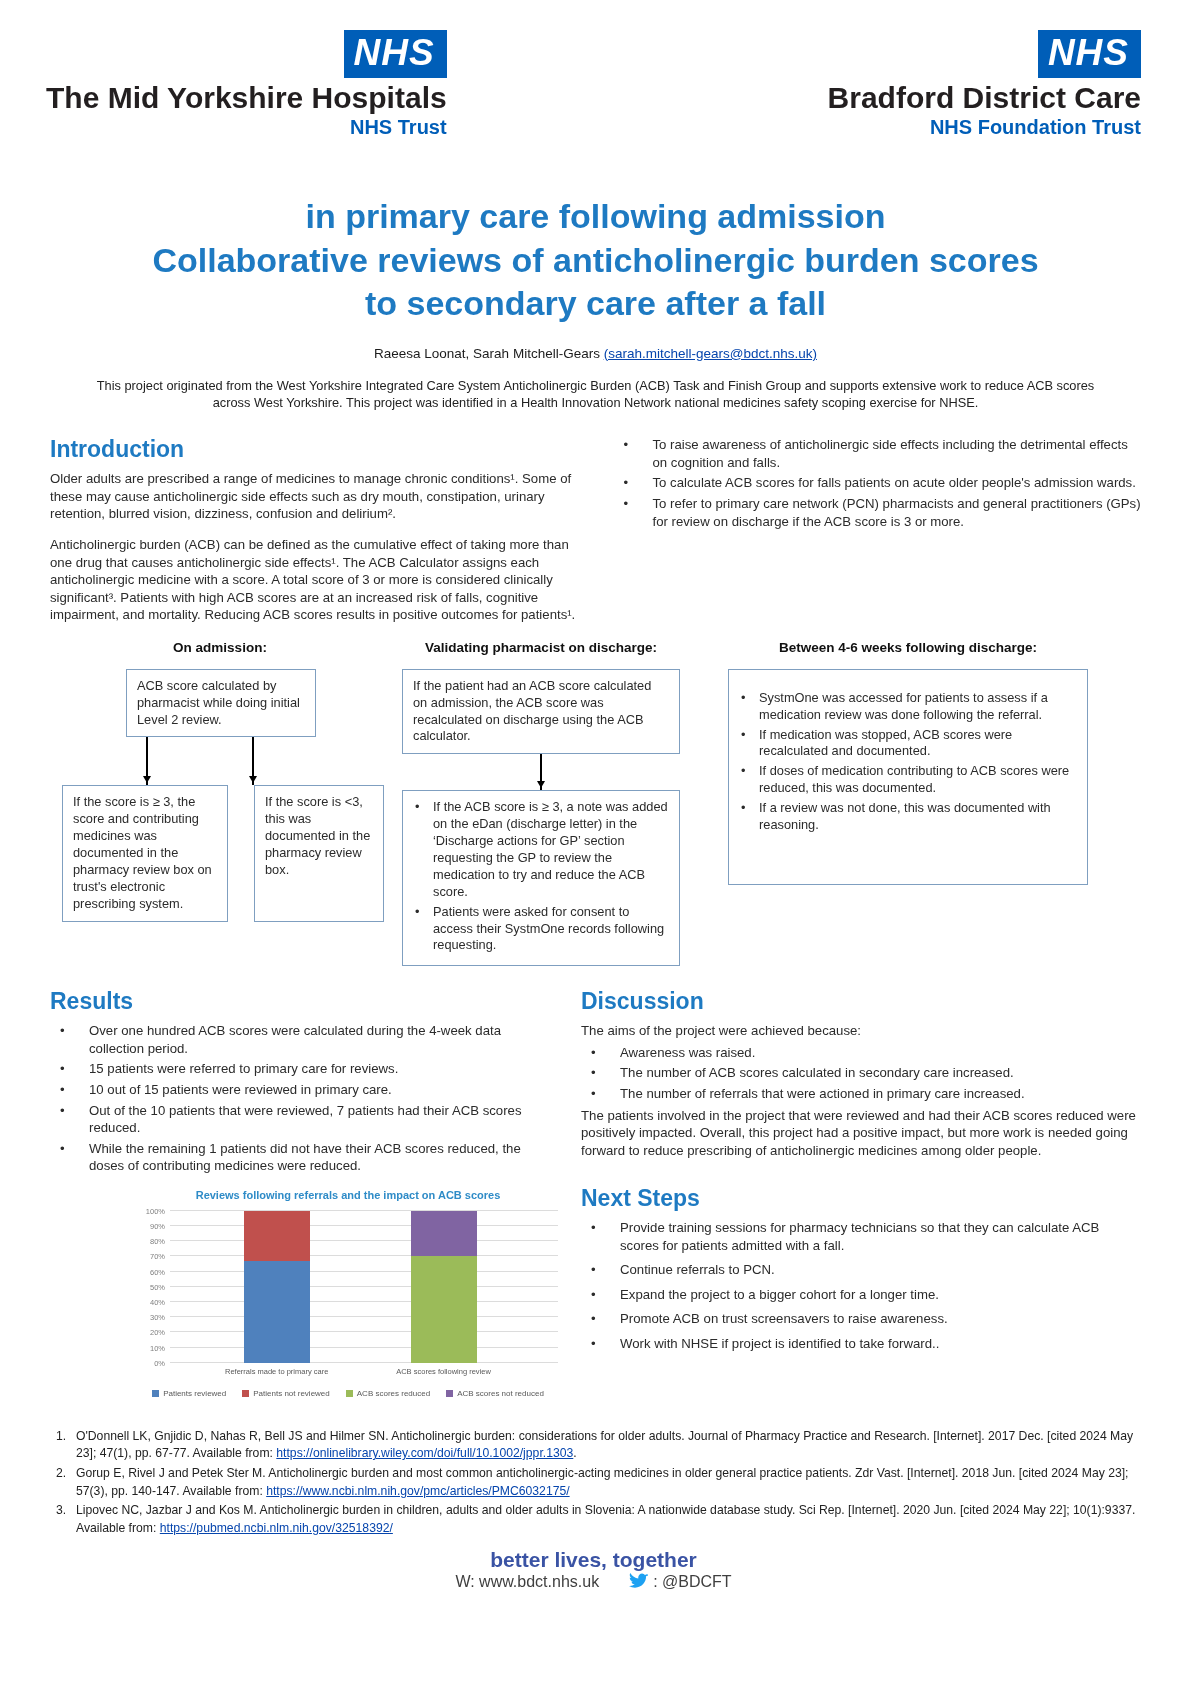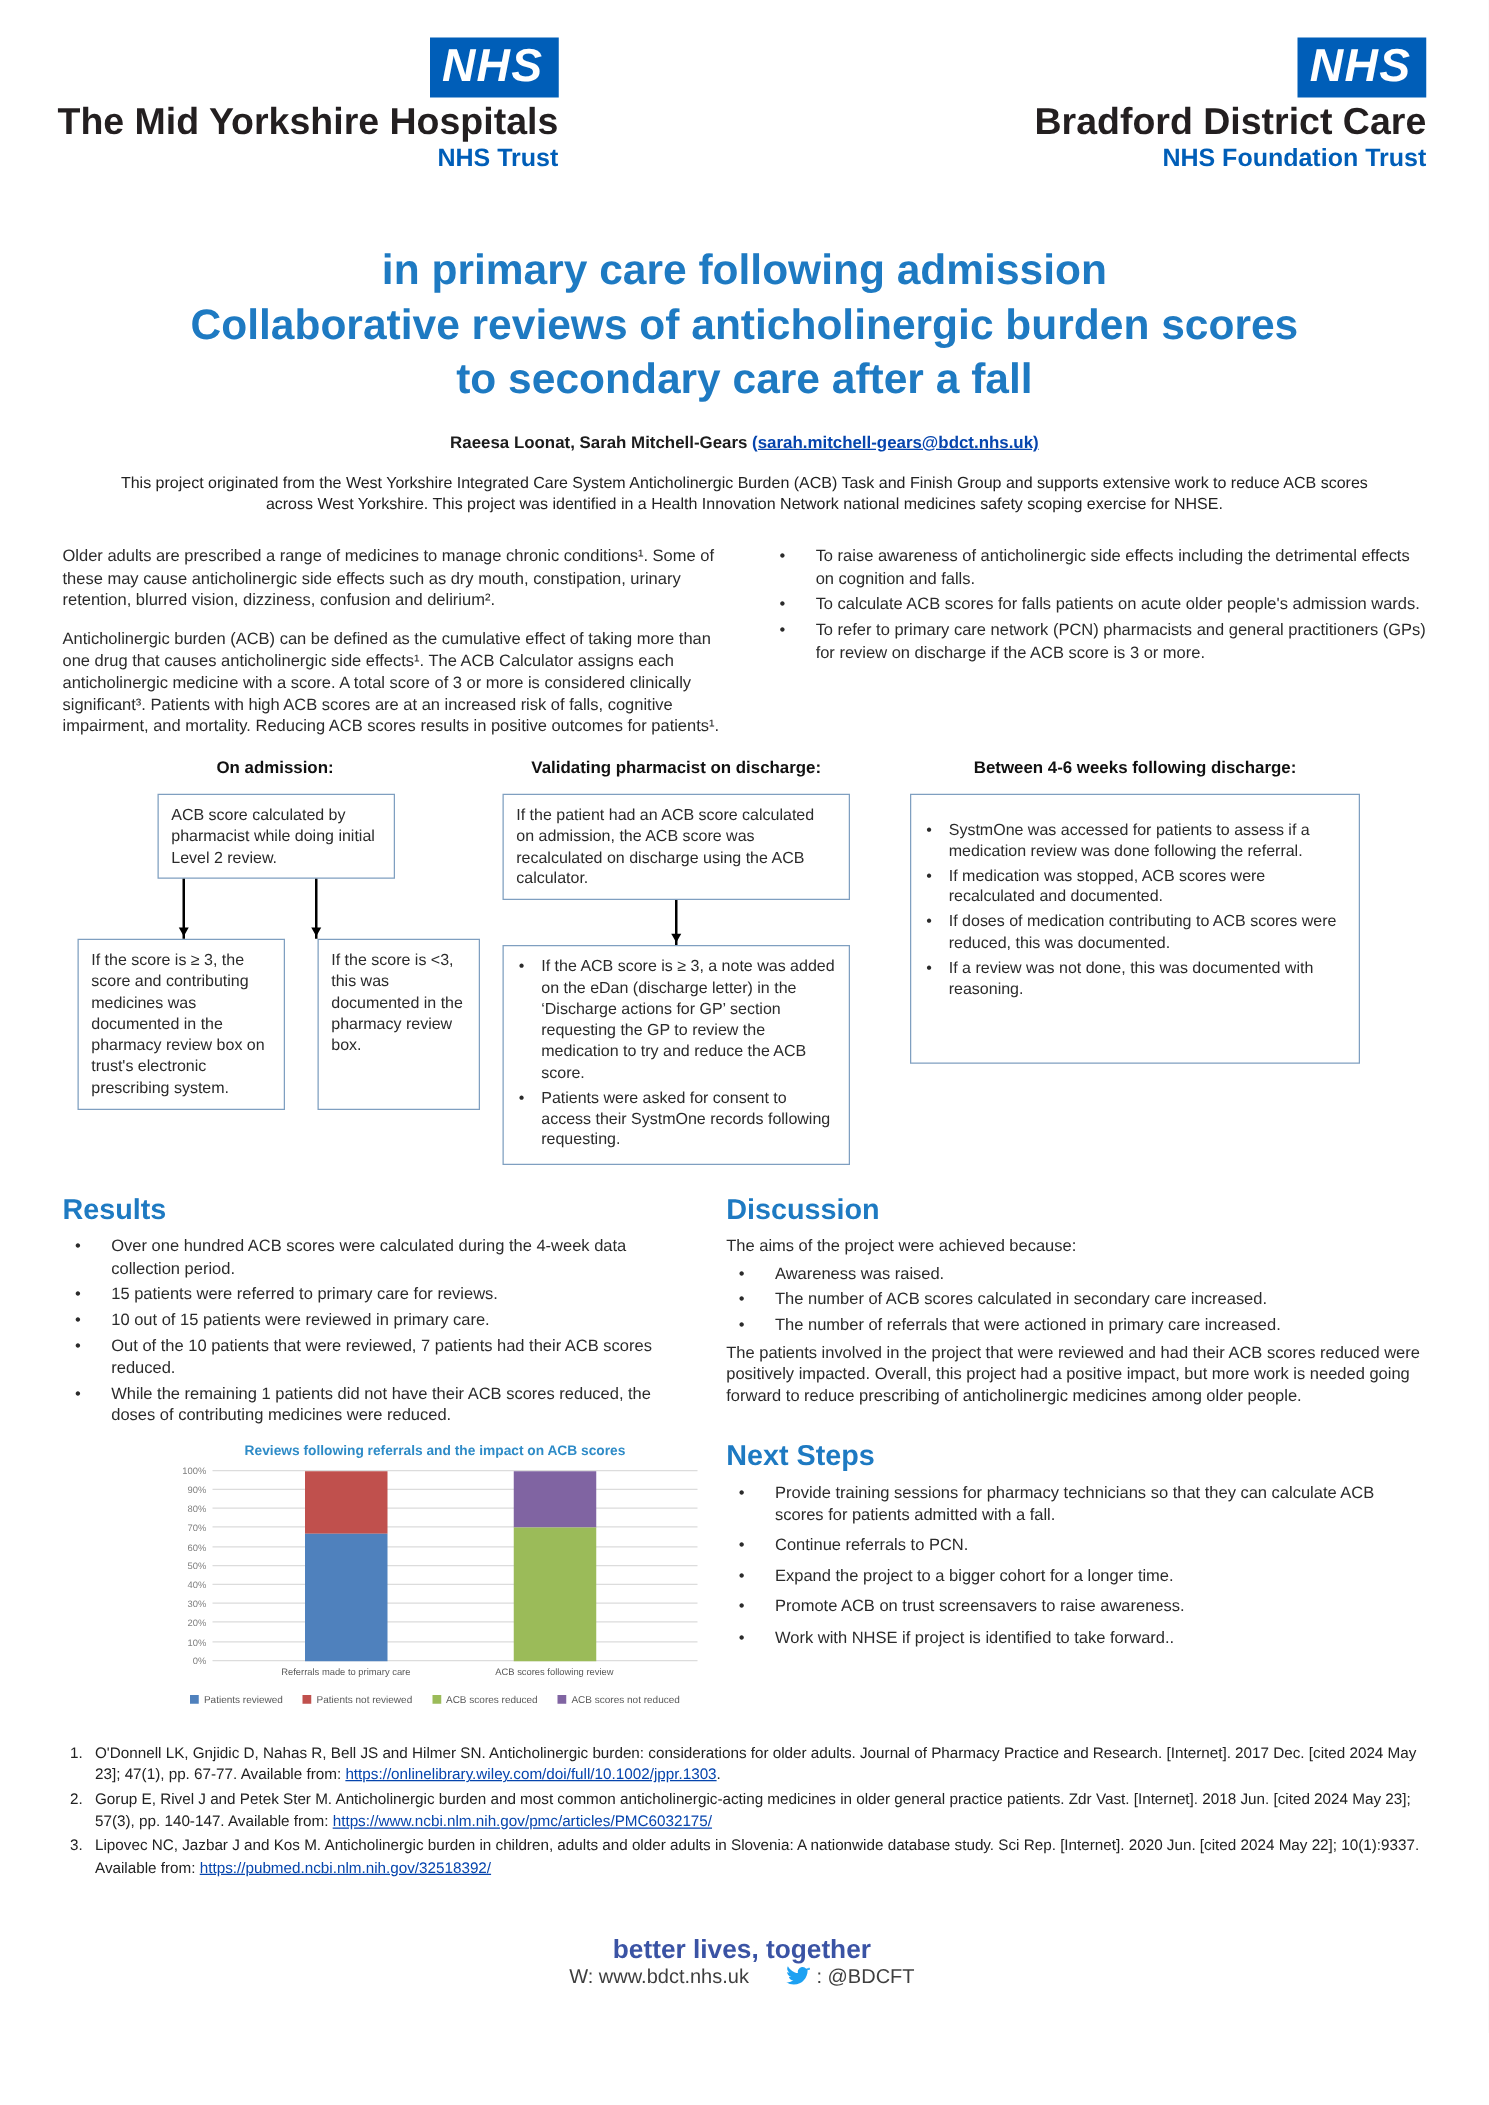--- a/index.html
+++ b/index.html
@@ -11,21 +11,21 @@
   .logos { display:flex; justify-content:space-between; padding:0 6px 0 2px; }
   .nhs-logo { display:flex; flex-direction:column; align-items:flex-end; }
   .nhs-box { background:#005EB8; color:#fff; font-weight:800; font-style:italic;
              font-size:37px; line-height:1; padding:4px 12px 7px 10px; letter-spacing:1px; }
   .org-name { font-size:30px; font-weight:bold; color:#231f20; margin-top:3px; line-height:1.1; }
   .trust-type { font-size:20px; font-weight:bold; color:#005EB8; margin-top:2px; }
 
   
   .title { text-align:center; color:#1E7AC2; font-weight:bold; font-size:34px;
            line-height:1.28; margin-top:56px; }
-  .authors { text-align:center; font-size:13.5px; font-weight:bold; color:#1c1c1c; margin-top:20px; }
+  .authors { text-align:center; font-size:13.5px; font-weight:normal; color:#1c1c1c; margin-top:20px; }
   .authors a { color:#0645AD; text-decoration:underline; }
   .blurb { text-align:center; font-size:12.8px; color:#222; line-height:1.4;
            max-width:1030px; margin:16px auto 0 auto; }
 
   
   .section-h { color:#1E7AC2; font-weight:bold; font-size:23px; margin-bottom:7px; }
   .body-text { font-size:13.2px; line-height:1.33; color:#2b2b2b; }
   .bullet-row { display:flex; margin-bottom:3px; }
   .bullet-dot { flex:none; width:15px; margin-left:10px; margin-right:14px; }
   .bullet-text { flex:1; }
@@ -126,20 +126,21 @@
 
   <div class="authors">
     <span>Raeesa Loonat, Sarah Mitchell-Gears</span>
     <a href="#">(sarah.mitchell-gears@bdct.nhs.uk)</a>
   </div>
 
   <div class="blurb">This project originated from the West Yorkshire Integrated Care System Anticholinergic Burden (ACB) Task and Finish Group and supports extensive work to reduce ACB scores across West Yorkshire. This project was identified in a Health Innovation Network national medicines safety scoping exercise for NHSE.</div>
 
   <div class="two-col">
     <div class="col">
+      <div class="section-h">Introduction</div>
       <div class="body-text" style="margin-bottom:13px;">Older adults are prescribed a range of medicines to manage chronic conditions¹. Some of these may cause anticholinergic side effects such as dry mouth, constipation, urinary retention, blurred vision, dizziness, confusion and delirium².</div>
       <div class="body-text">Anticholinergic burden (ACB) can be defined as the cumulative effect of taking more than one drug that causes anticholinergic side effects¹. The ACB Calculator assigns each anticholinergic medicine with a score. A total score of 3 or more is considered clinically significant³. Patients with high ACB scores are at an increased risk of falls, cognitive impairment, and mortality. Reducing ACB scores results in positive outcomes for patients¹.</div>
     </div>
     <div class="col">
       <div class="body-text">
           <div class="bullet-row">
             <span class="bullet-dot">•</span>
             <span class="bullet-text">To raise awareness of anticholinergic side effects including the detrimental effects on cognition and falls.</span>
           </div>
           <div class="bullet-row">

